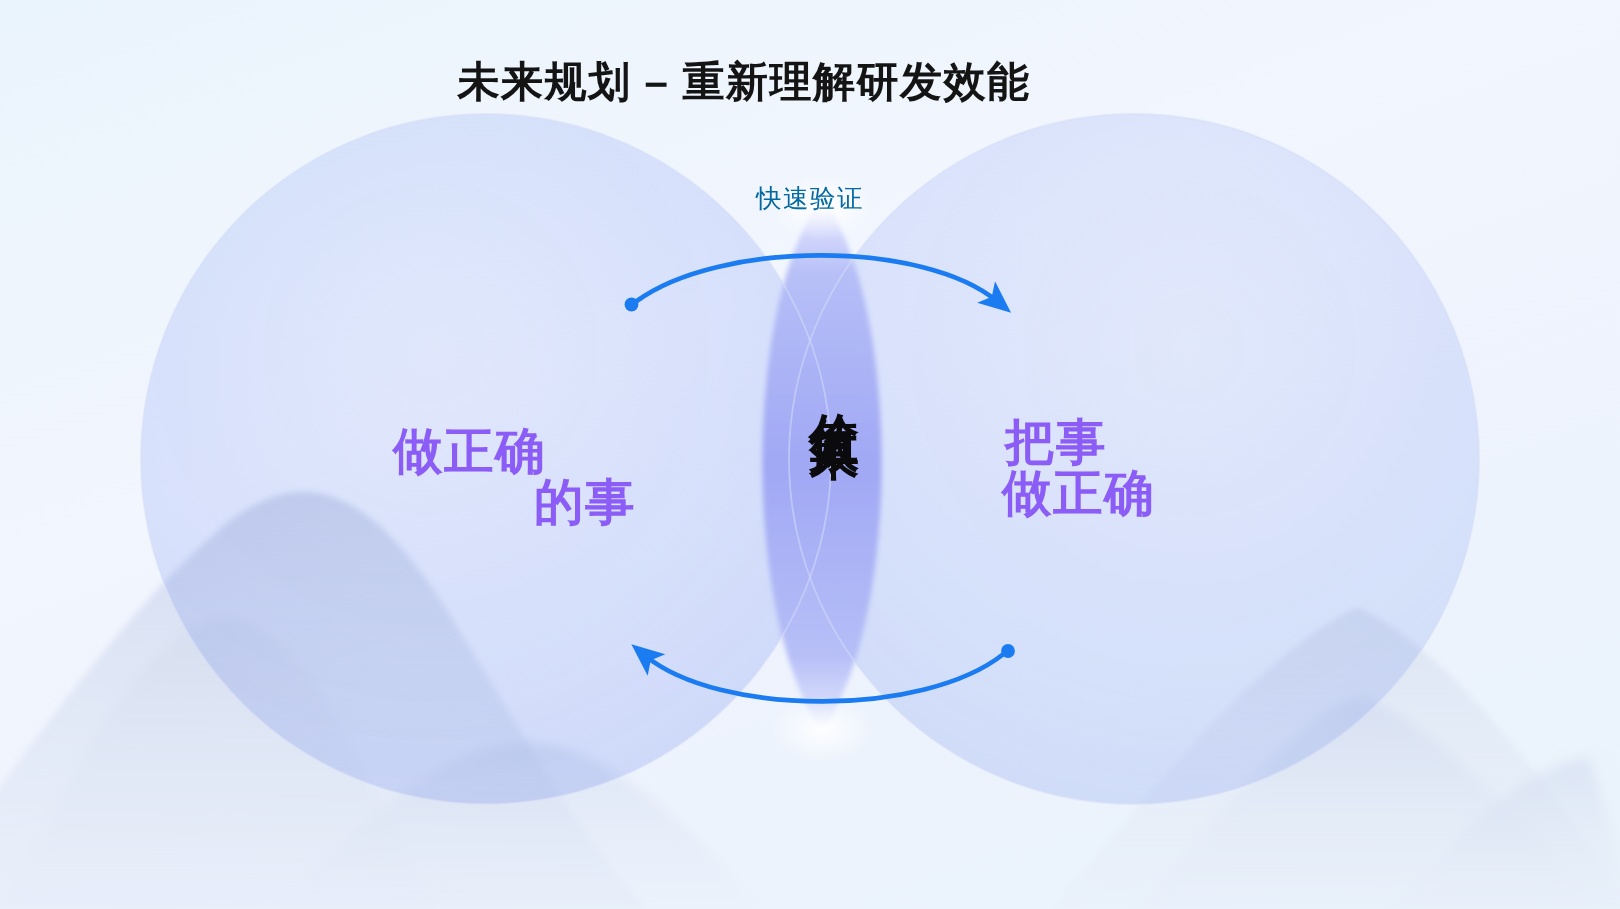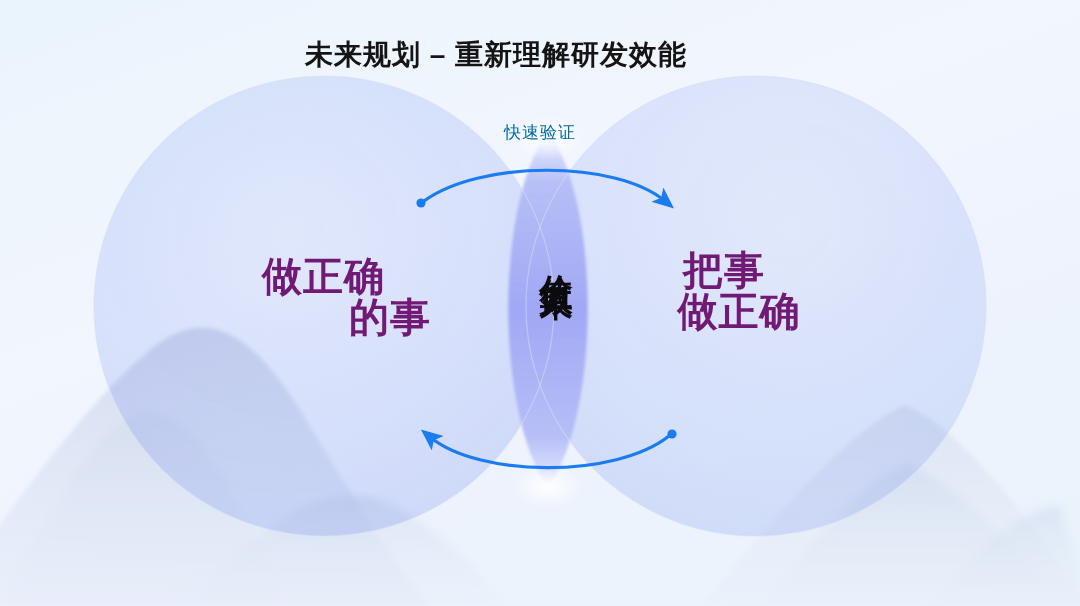--- a/index.html
+++ b/index.html
@@ -83,38 +83,39 @@
     font-size: 17px;
     font-weight: 500;
     color: #0369a1;
     letter-spacing: 1px;
   }
   .cycle-label.top { top: 121px; }
   .cycle-label.bottom { top: 508px; }
 
   .side-text {
     position: absolute;
-    font-size: 40px;
+    font-size: 33px;
     font-weight: bold;
-    color: #701a75;
+    color: #8b5cf6;
     line-height: 1.03;
     letter-spacing: 1px;
     text-align: center;
     white-space: nowrap;
+    margin-top: 28px;
   }
   .side-text .l2 { display: block; }
   .side-text.left {
     left: 252px;
     top: 256px;
     width: 240px;
   }
   .side-text.left .l1 { display: block; text-align: left; padding-left: 10px;}
   .side-text.left .l2 { text-align: center; padding-left: 36px; }
   .side-text.right {
-    left: 614px;
+    left: 594px;
     top: 250px;
     width: 250px;
   }
   .side-text.right .l1 { display: block; text-align: center; padding-right: 30px; }
   .side-text.right .l2 { text-align: center; padding-right: 0px; }
 
   .center-text {
     position: absolute;
     left: 516px;
     top: 248px;

